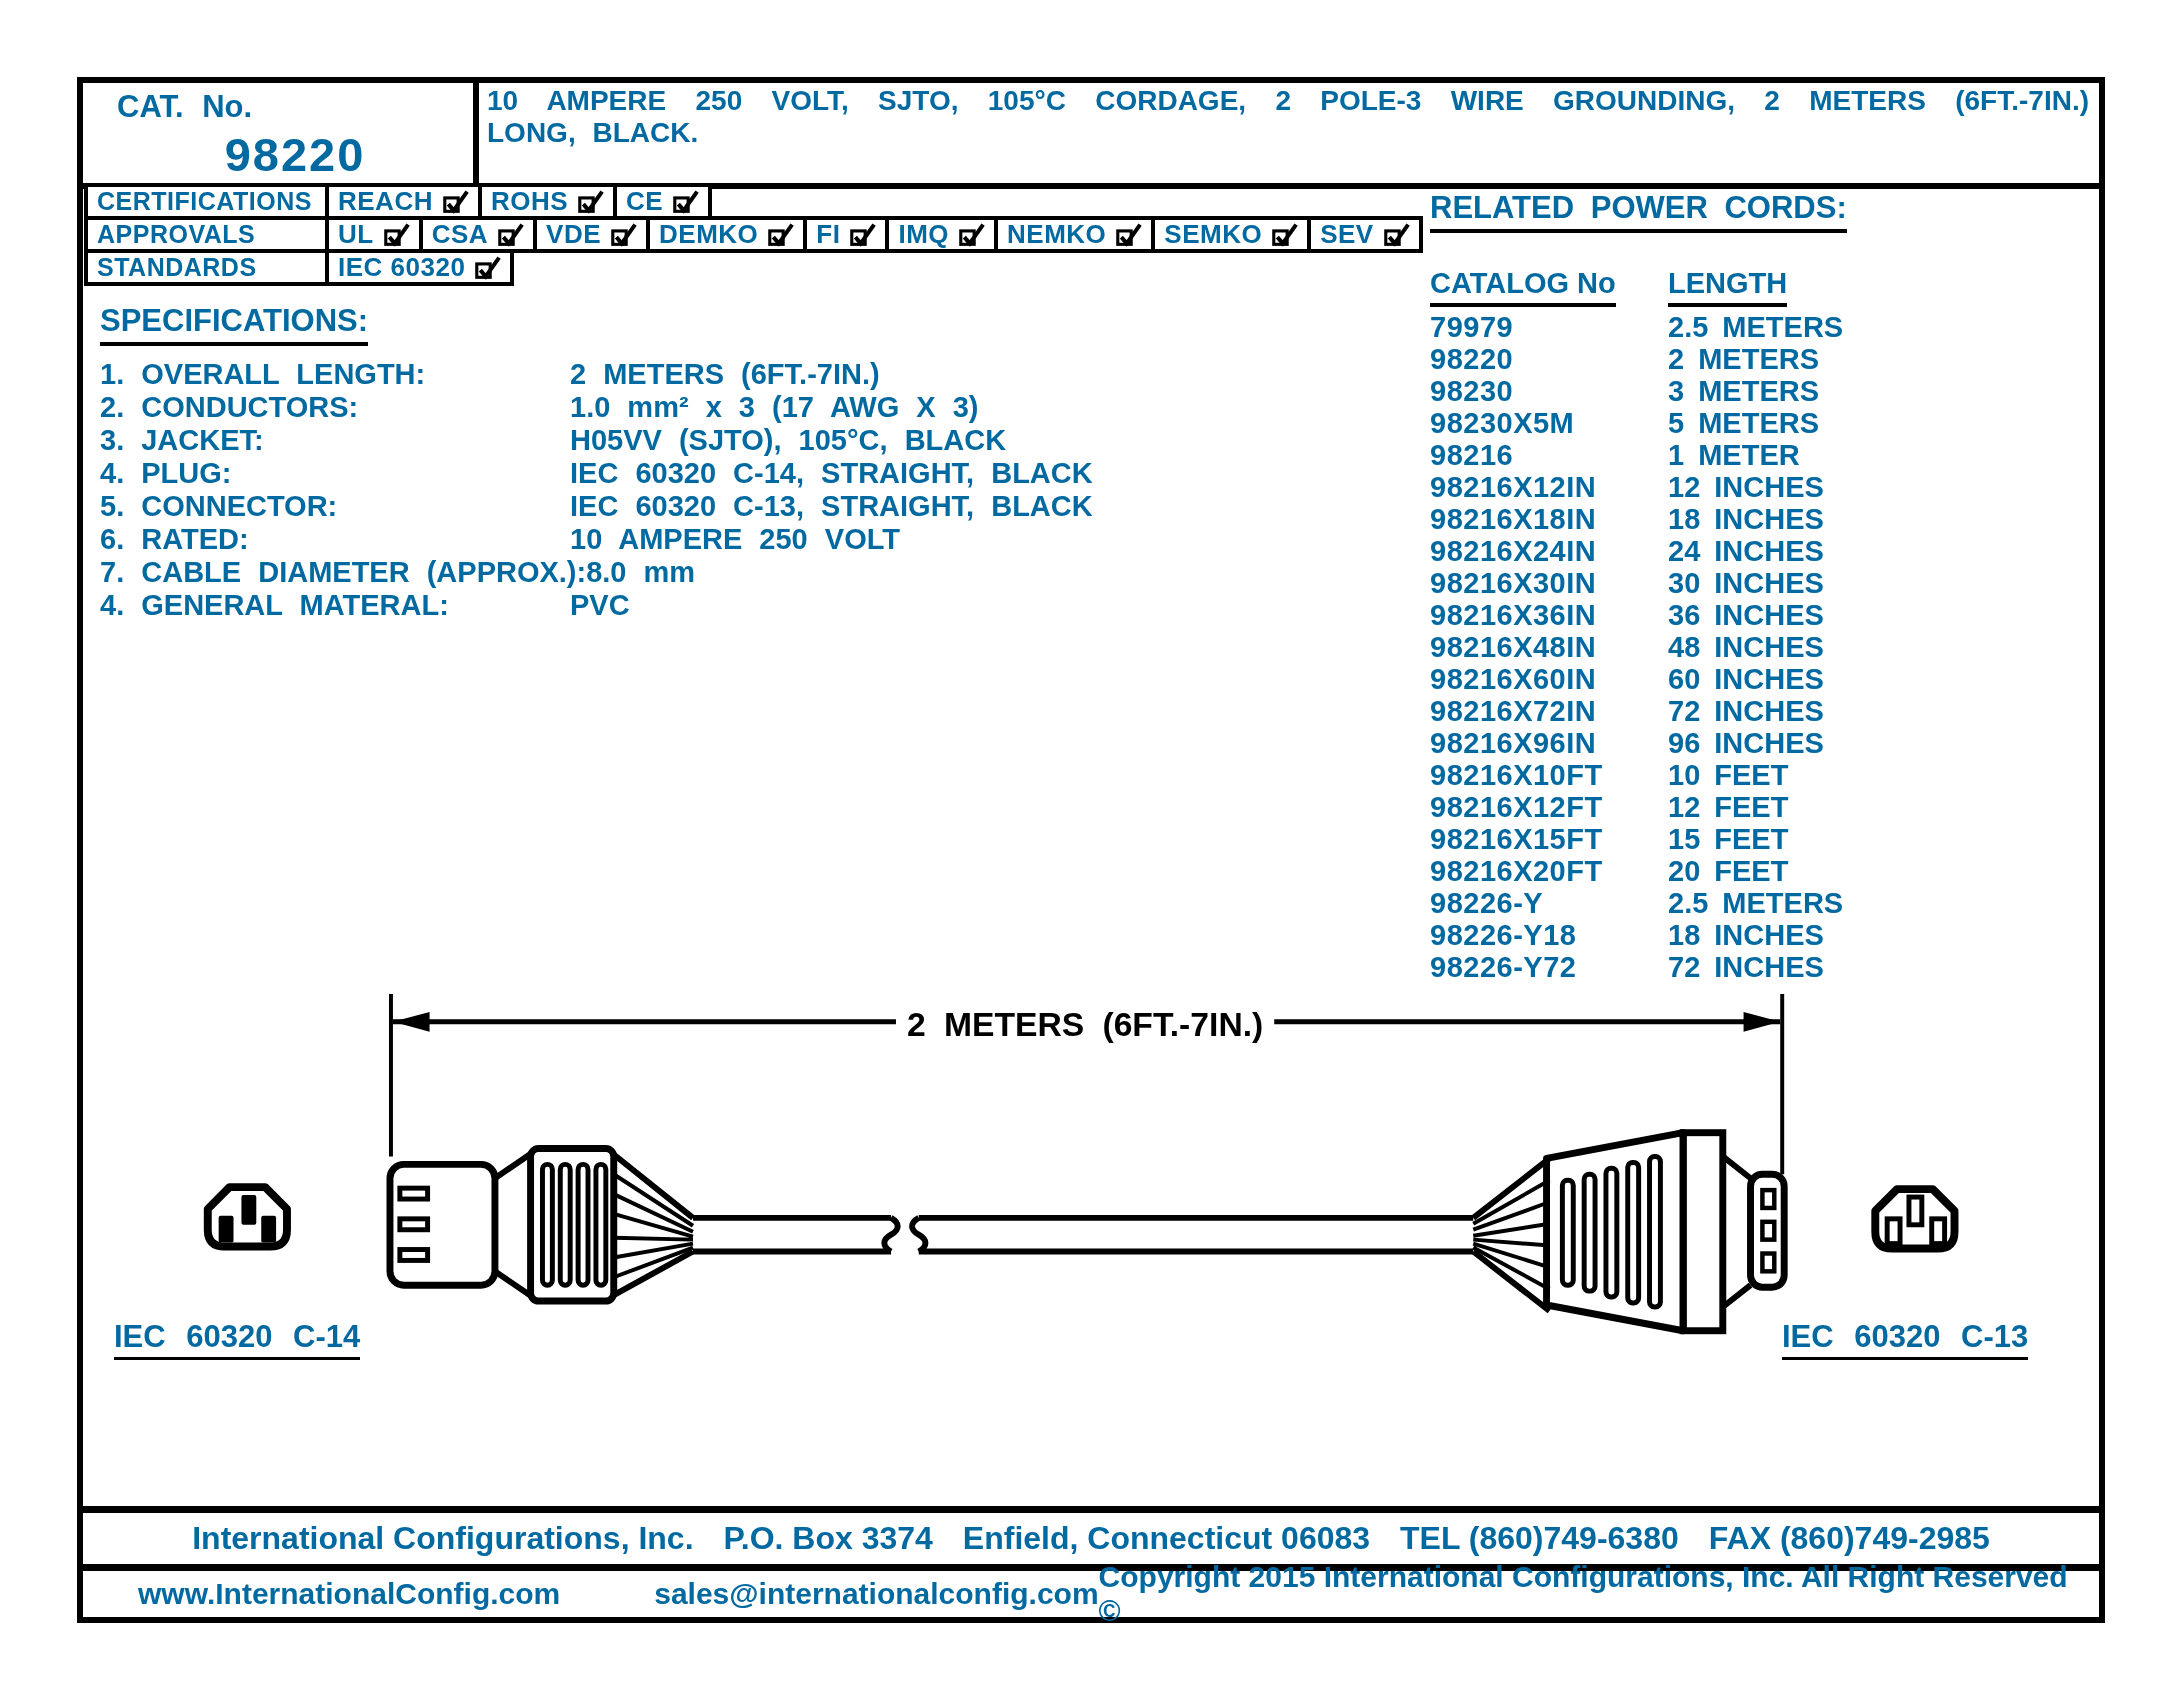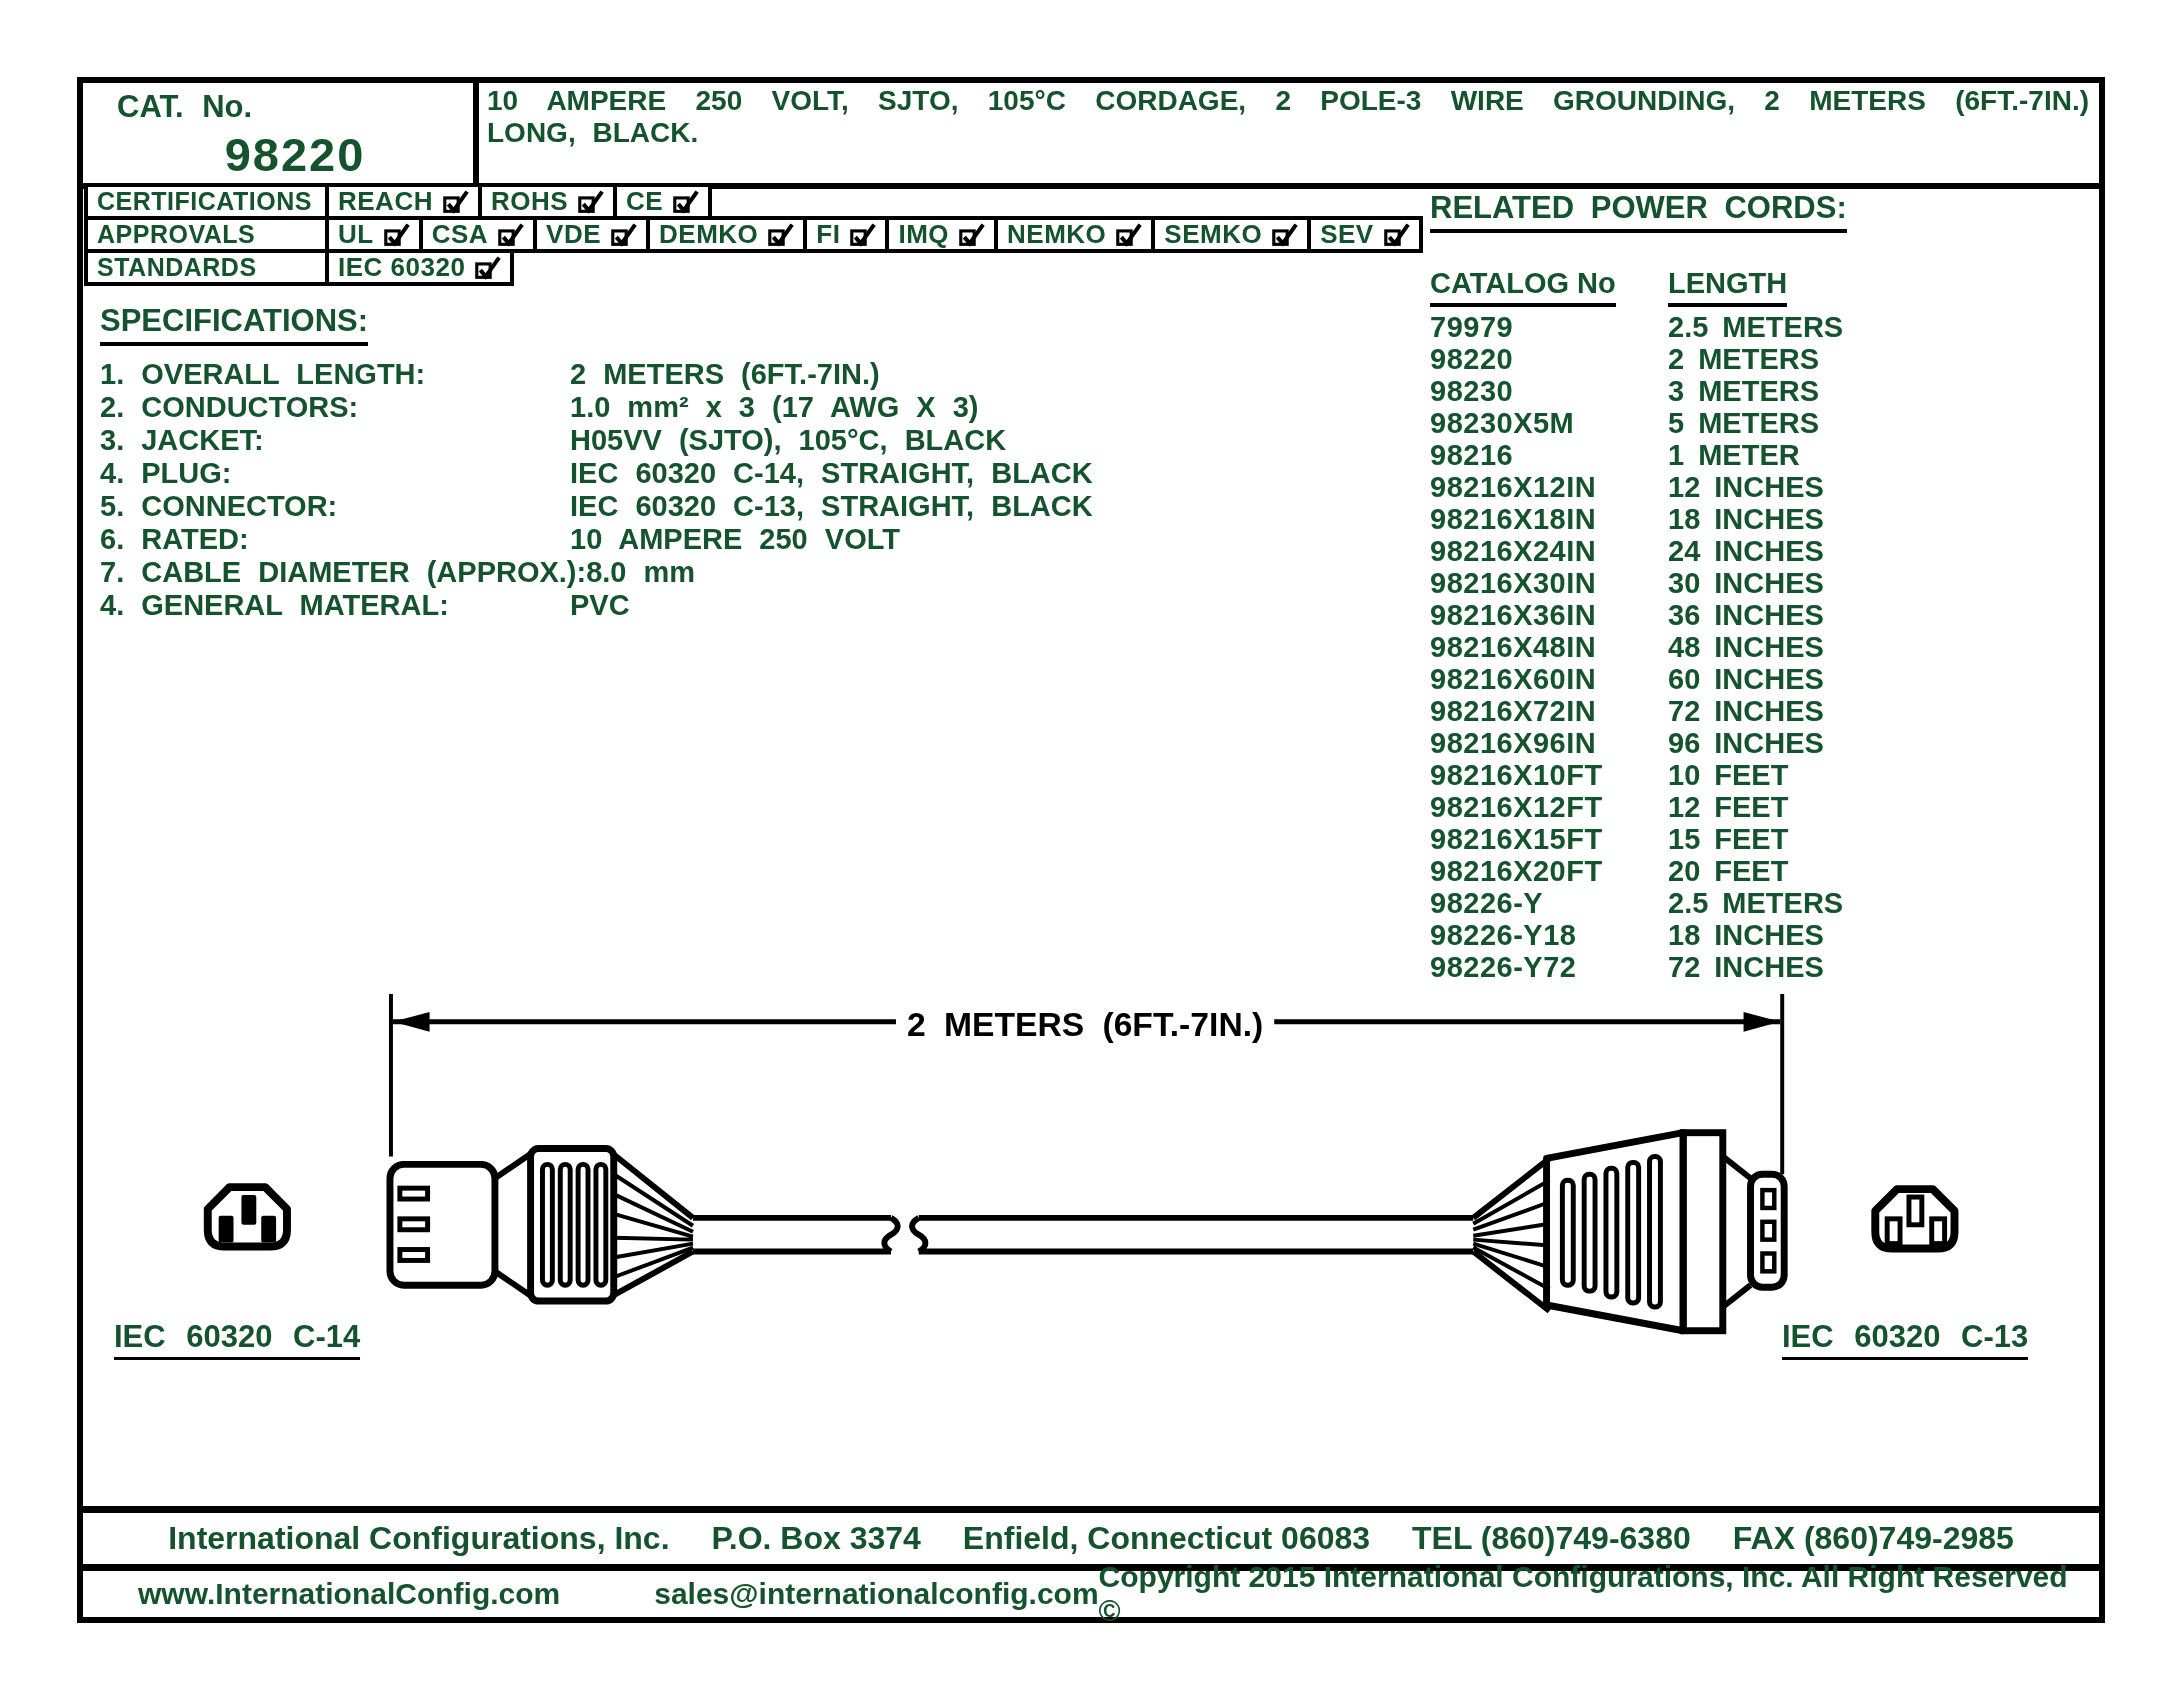--- a/index.html
+++ b/index.html
@@ -1,16 +1,16 @@
 <!DOCTYPE html>
 <html><head>
 <meta charset="utf-8">
 <style>
   html,body{margin:0;padding:0;background:#fff;}
-  .page{position:relative;width:2178px;height:1683px;background:#fff;color:#14532d;overflow:hidden;}
+  .page{position:relative;width:2178px;height:1683px;background:#fff;color:#0369a1;overflow:hidden;}
   .cad{font-family:"Liberation Sans",sans-serif;font-weight:bold;}
   .frame{position:absolute;left:77px;top:77px;width:2028px;height:1546px;border:6px solid #000;box-sizing:border-box;background:#fff;}
 
   
   .header-row{position:absolute;left:0;top:0;right:0;height:100px;border-bottom:6px solid #000;display:flex;}
   .cat-cell{width:396px;border-right:6px solid #000;box-sizing:border-box;padding:6px 0 0 34px;}
   .cat-label{font-size:31px;word-spacing:10px;}
   .cat-number{font-size:47px;text-align:center;margin-top:2px;letter-spacing:2px;}
   .desc-cell{flex:1;padding:2px 10px 0 8px;font-size:28px;line-height:32px;word-spacing:9px;}
   .desc-line.just{text-align:justify;text-align-last:justify;}
@@ -44,21 +44,21 @@
   
   .drawing{position:absolute;left:0;top:907px;width:2024px;height:426px;}
   .dwg-stroke{fill:none;stroke:#000;}
   .dimtext{font:bold 34px "Liberation Sans",sans-serif;word-spacing:9px;fill:#000;}
   .conn-label{position:absolute;font-size:31px;word-spacing:12px;border-bottom:3.5px solid #000;padding-bottom:2px;}
   .conn-label.left{left:31px;top:1236px;}
   .conn-label.right{left:1699px;top:1236px;}
 
   
   .footer{position:absolute;left:0;right:0;bottom:0;border-top:7px solid #000;font-family:"Liberation Sans",sans-serif;}
-  .footer-row1{height:51px;display:flex;align-items:center;justify-content:center;gap:42px;font-size:32px;}
+  .footer-row1{height:51px;display:flex;align-items:center;justify-content:center;gap:30px;font-size:32px;}
   .footer-divider{height:7px;background:#000;}
   .footer-row2{height:46px;display:flex;align-items:center;justify-content:space-between;font-size:30px;padding:0 14px 0 55px;}
   .footer-left{display:flex;gap:94px;}
 </style>
 </head>
 <body>
 
 <div class="page cad">
   <div class="frame">
 

